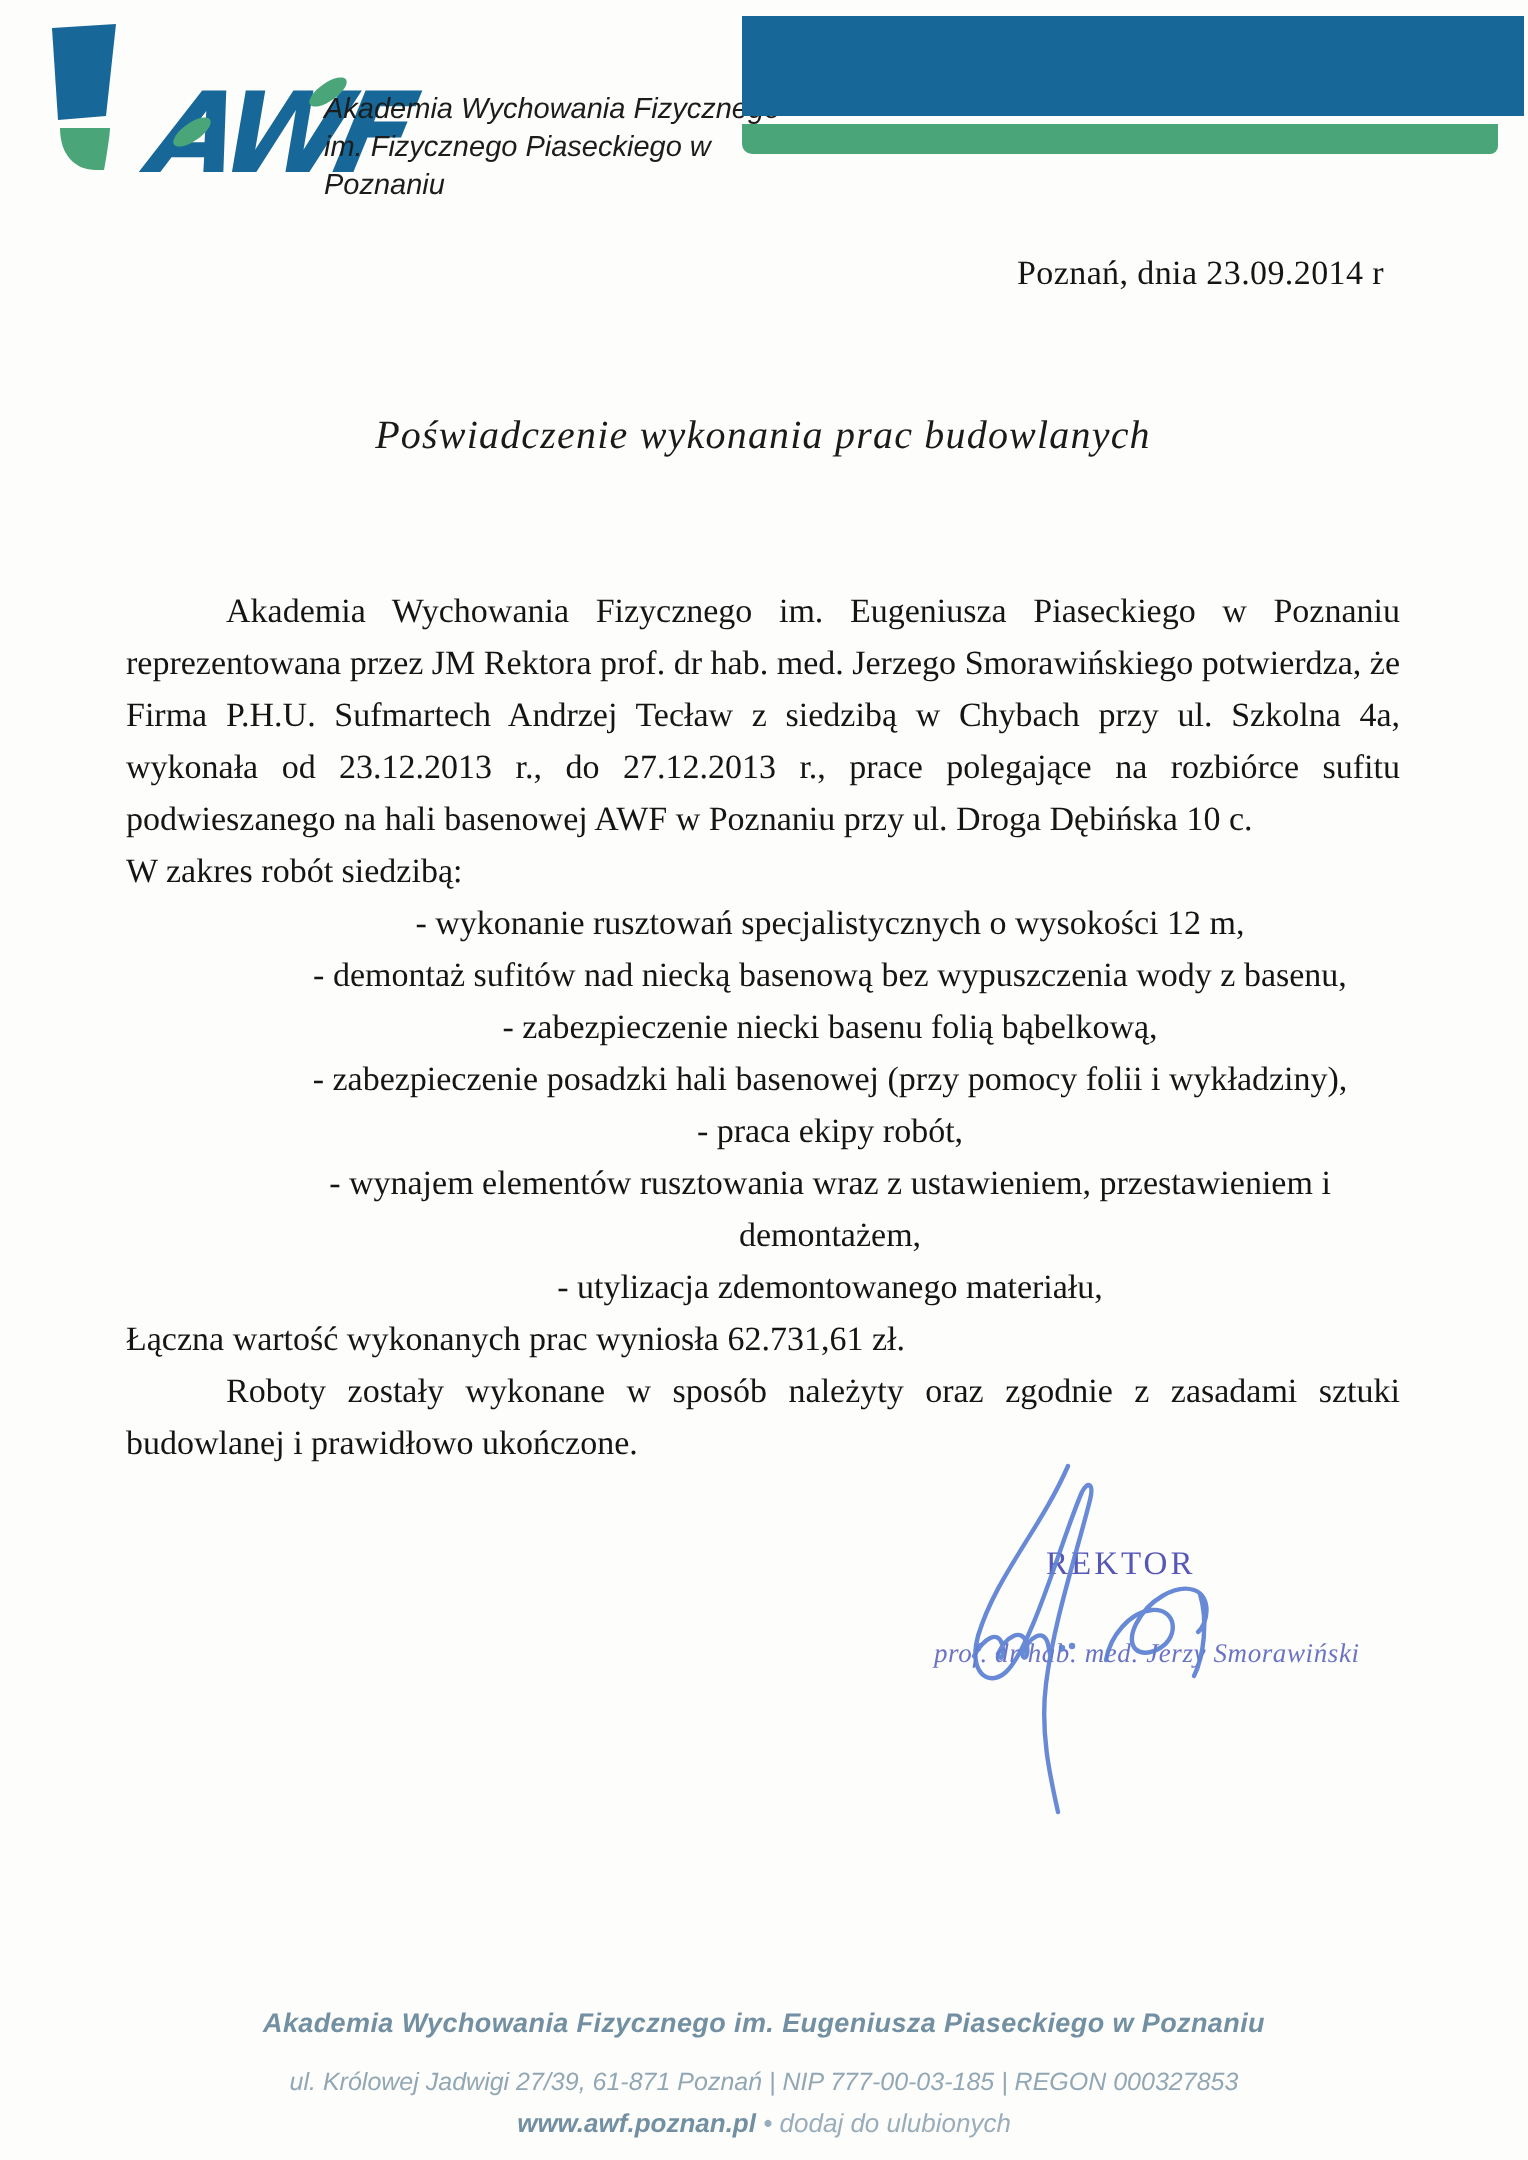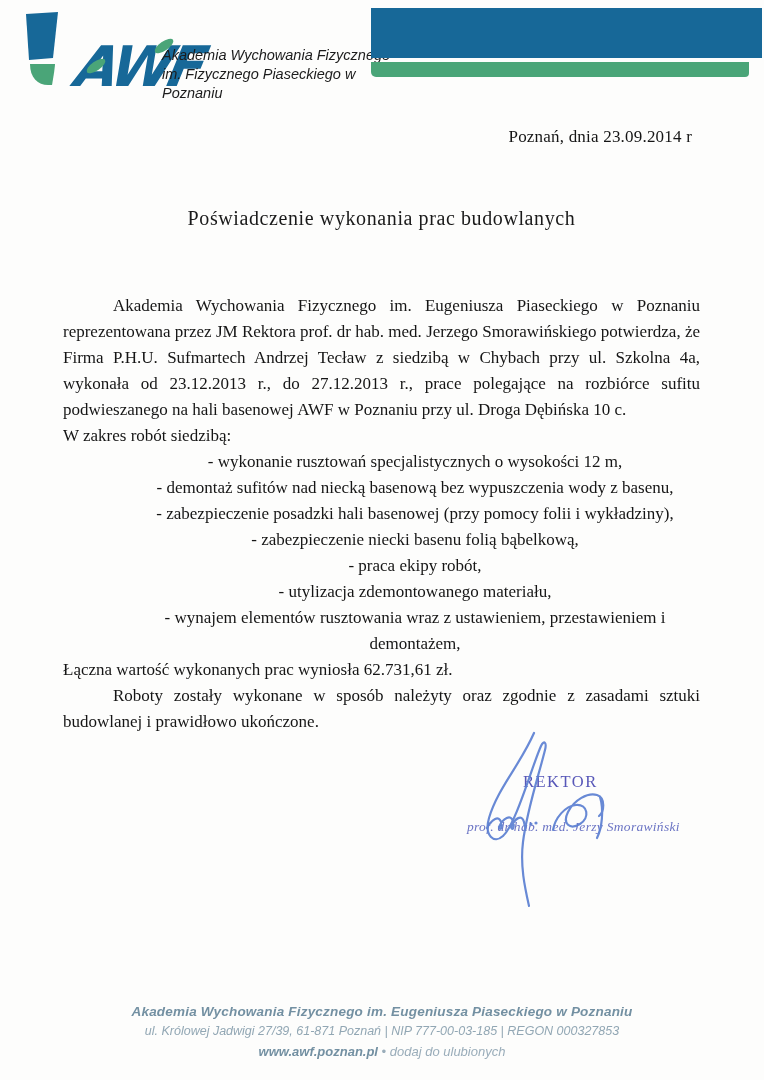--- a/index.html
+++ b/index.html
@@ -16,21 +16,21 @@
   .logo-svg { position:absolute; left:12px; top:6px; }
   .org-name {
     position:absolute; left:162px; top:46px; width:230px;
     font-family:"Liberation Sans", sans-serif; font-style:italic;
     font-size:14.5px; line-height:19px; color:#1c1c1c;
   }
   
   .date-line { position:absolute; top:127px; right:72px; font-size:17px; letter-spacing:0.2px;text-align:center; }
   .doc-title {
     position:absolute; top:207px; left:63px; width:637px; text-align:center;
-    font-size:20px; letter-spacing:0.6px; color:#1a1a1a;
+    font-style:italic; font-size:20px; letter-spacing:0.6px; color:#1a1a1a;
   }
   .doc-body { position:absolute; left:63px; top:293px; width:637px; font-size:17px; line-height:26px; }
   .para    { text-align:justify; text-indent:50px; }
   .plain   { text-align:left; }
   .work-item { padding-left:67px;text-align:center; }
   .closing { text-align:justify; text-indent:50px; }
   
   .rektor-stamp {
     position:absolute; left:523px; top:772px;
     font-size:16.5px; letter-spacing:1.5px; color:#5757b8;
@@ -39,21 +39,21 @@
     position:absolute; left:467px; top:819px; font-style:italic;
     font-size:13.5px; letter-spacing:0.3px; color:#6b74c4; white-space:nowrap;
   }
   .sig-svg { position:absolute; left:430px; top:720px; pointer-events:none; }
   
   .footer {
     position:absolute; left:0; right:0; top:1003px; text-align:center;
     font-family:"Liberation Sans", sans-serif; font-style:italic; line-height:17px;
   }
   .footer .l1 { font-weight:bold; font-size:13.5px; color:#7390a2; letter-spacing:0.2px; }
-  .footer .l2 { font-size:12.5px; color:#92a7b4; margin-top:3px; }
+  .footer .l2 { font-size:12.5px; color:#92a7b4; margin-top:13px; }
   .footer .l3 { font-size:13px;  color:#9aadba; margin-top:3px;font-style:italic; }
   .footer .site { font-weight:bold; color:#7390a2; }
 </style>
 </head>
 <body>
 
 <div class="page">
 
   <svg class="logo-svg" width="210" height="92" viewBox="0 0 210 92">
     <polygon points="14,8 46,6 41,52 17,54" fill="#176898"></polygon>
@@ -75,25 +75,25 @@
 
   <div class="date-line">Poznań, dnia 23.09.2014 r</div>
 
   <div class="doc-title">Poświadczenie wykonania prac budowlanych</div>
 
   <div class="doc-body">
     <div class="para">Akademia Wychowania Fizycznego im. Eugeniusza Piaseckiego w Poznaniu reprezentowana przez JM Rektora prof. dr hab. med. Jerzego Smorawińskiego potwierdza, że Firma P.H.U. Sufmartech Andrzej Tecław z siedzibą w Chybach przy ul. Szkolna 4a, wykonała od 23.12.2013 r., do 27.12.2013 r., prace polegające na rozbiórce sufitu podwieszanego na hali basenowej AWF w Poznaniu przy ul. Droga Dębińska 10 c.</div>
     <div class="plain">W zakres robót siedzibą:</div>
     <div class="work-item">- wykonanie rusztowań specjalistycznych o wysokości 12 m,</div>
     <div class="work-item">- demontaż sufitów nad niecką basenową bez wypuszczenia wody z basenu,</div>
+    <div class="work-item">- zabezpieczenie niecki basenu folią bąbelkową,</div>
     <div class="work-item">- zabezpieczenie posadzki hali basenowej (przy pomocy folii i wykładziny),</div>
-    <div class="work-item">- zabezpieczenie niecki basenu folią bąbelkową,</div>
     <div class="work-item">- praca ekipy robót,</div>
+    <div class="work-item">- wynajem elementów rusztowania wraz z ustawieniem, przestawieniem i demontażem,</div>
     <div class="work-item">- utylizacja zdemontowanego materiału,</div>
-    <div class="work-item">- wynajem elementów rusztowania wraz z ustawieniem, przestawieniem i demontażem,</div>
     <div class="plain">Łączna wartość wykonanych prac wyniosła 62.731,61 zł.</div>
     <div class="closing">Roboty zostały wykonane w sposób należyty oraz zgodnie z zasadami sztuki budowlanej i prawidłowo ukończone.</div>
   </div>
 
   <div class="rektor-stamp">REKTOR</div>
   <div class="name-stamp">prof. dr hab. med. Jerzy Smorawiński</div>
 
   <svg class="sig-svg" width="240" height="200" viewBox="0 0 240 200">
     <g fill="none" stroke="#5c80d2" stroke-width="2.2" stroke-linecap="round" opacity="0.92">
       <path d="M104 13 C90 45 68 68 59 98 C54 116 64 124 73 116 C86 104 102 46 111 26 C114 20 117 22 115 30 C108 58 97 90 93 122 C90 146 95 168 99 186"></path>

